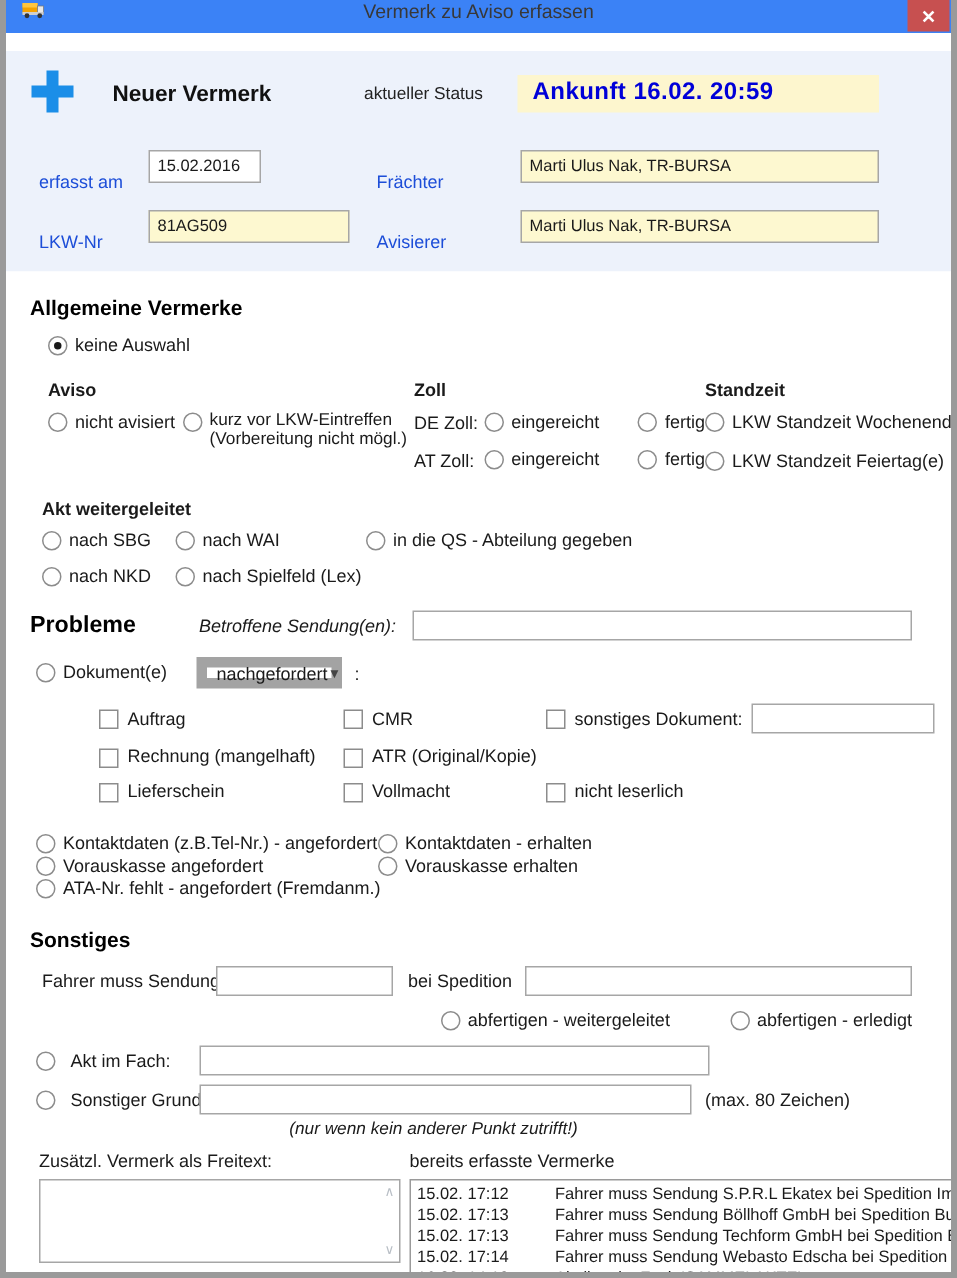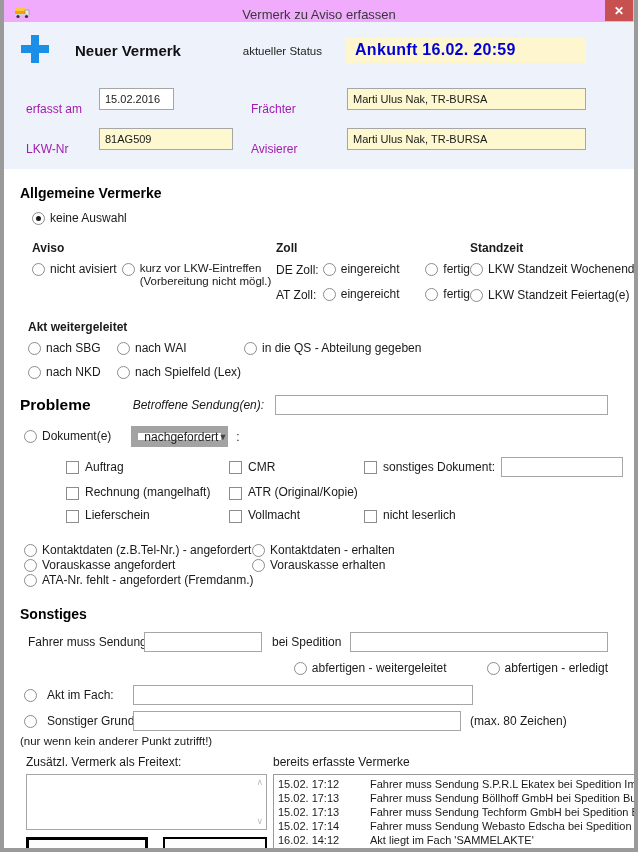--- a/index.html
+++ b/index.html
@@ -5,22 +5,22 @@
   * { margin:0; padding:0; box-sizing:border-box; }
   html,body { background:#d4d4d4; }
   body { font-family:"Liberation Sans", sans-serif; font-size:12px; color:#1a1a1a; }
 
   #window {
     width:638px; height:852px; position:relative; overflow:hidden;
     border:4px solid #9a9a9a; border-top:none; background:#ffffff;
   }
   
   .titlebar {
-    height:22px; background:#f0abfc; display:flex; align-items:flex-end; position:relative;
-    margin:-0px -0px 0 -0px;
+    height:22px; background:#3b82f6; display:flex; align-items:flex-start; position:relative;
+    margin:-0px -0px 12px -0px;
   }
   .titlebar .ttl {
     position:absolute; left:0; right:0; text-align:center; font-size:13px; color:#383838;
   }
   .truck { margin-left:10px; display:inline-block; z-index:2; }
   .close-btn {
     position:absolute; right:1px; top:0px; width:28px; height:21px; background:#c75050;
     color:#fff; font-size:12px; font-weight:bold; display:flex; align-items:center; justify-content:center;
     cursor:default; z-index:3;
   }
@@ -28,21 +28,21 @@
   .header-panel { background:#edf2fb; padding:10px 48px 13px 22px; }
   .hrow1 { display:flex; align-items:center; margin:2px 0 15px 0;gap:12px; }
   .plus-wrap { width:43px; margin-left:-6px; }
   .hdr-title { font-size:15px; font-weight:bold; color:#111; }
   .status-label { margin-left:auto; margin-right:11px; font-size:11.5px; color:#222; }
   .status-box {
     background:#fdf6ce; color:#0000d8; font-size:16px; font-weight:bold;
     width:241px; padding:3px 10px 4px 10px; white-space:nowrap; letter-spacing:0.3px;
   }
   .info-grid { display:grid; grid-template-columns:73px 152px 96px 1fr; row-gap:6px; align-items:center; }
-  .ilabel { font-size:12px; color:#a21caf;margin-top:20px; }
+  .ilabel { font-size:12px; color:#1d4ed8;margin-top:20px; }
   .field {
     height:22px; border:1px solid #a6a6a6; background:#fff; font-weight:normal; font-size:11px;
     display:flex; align-items:center; padding:0 5px; white-space:nowrap; overflow:hidden;
   }
   .field.yellow { background:#fdf8d0; }
   .f-date { width:75px; }
   .f-lkw  { width:134px; }
   .f-wide { width:100%; }
 
   
@@ -101,21 +101,21 @@
   .fahrer-row .l1 { width:116px; }
   .fahrer-row .l2 { margin:0 9px 0 10px; }
   .inp-send { width:118px; }
   .abf-row { display:flex; margin-top:9px; }
   .abf-row .grp { margin-left:auto; display:flex; gap:40px; }
   .fach-row { display:flex; align-items:center; margin-top:9px; margin-left:4px; }
   .fach-row .flbl { width:86px; margin-left:5px; }
   .inp-fach { width:340px; }
   .inp-grund { width:328px; }
   .maxz { margin-left:9px; font-size:12px; }
-  .note { text-align:left; padding-right:50px; font-size:11.5px; margin-top:4px; }
+  .note { text-align:center; padding-right:50px; font-style:italic; font-size:11.5px; margin-top:4px; }
 
   
   .footer { display:flex; margin-top:8px; padding:0 8px 0 22px; }
   .fcol-l { width:252px; margin-right:6px; }
   .fcol-r { flex:1; }
   .flabel { font-size:12px; margin-bottom:5px; }
   .freetext {
     height:56px; border:1px solid #a6a6a6; background:#fff; position:relative;
   }
   .scroll-hint { position:absolute; right:3px; color:#b9bfc6; font-size:9px; line-height:9px; }

